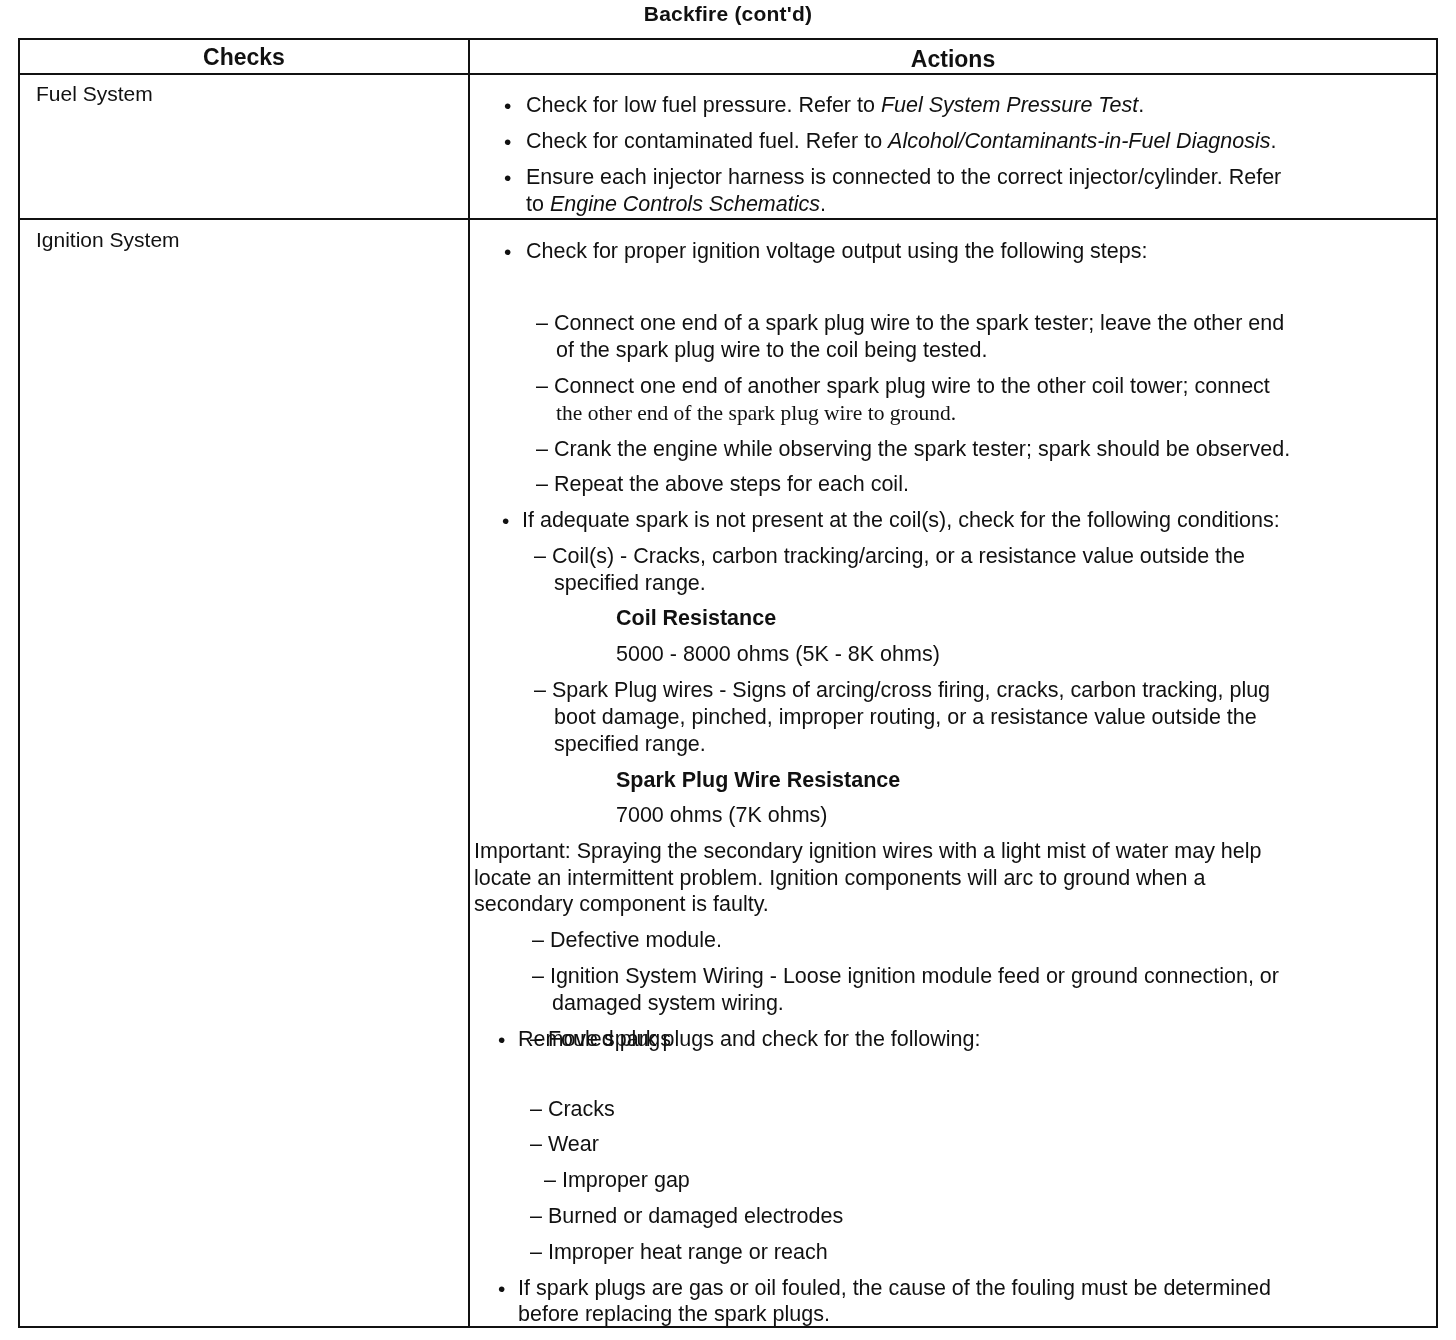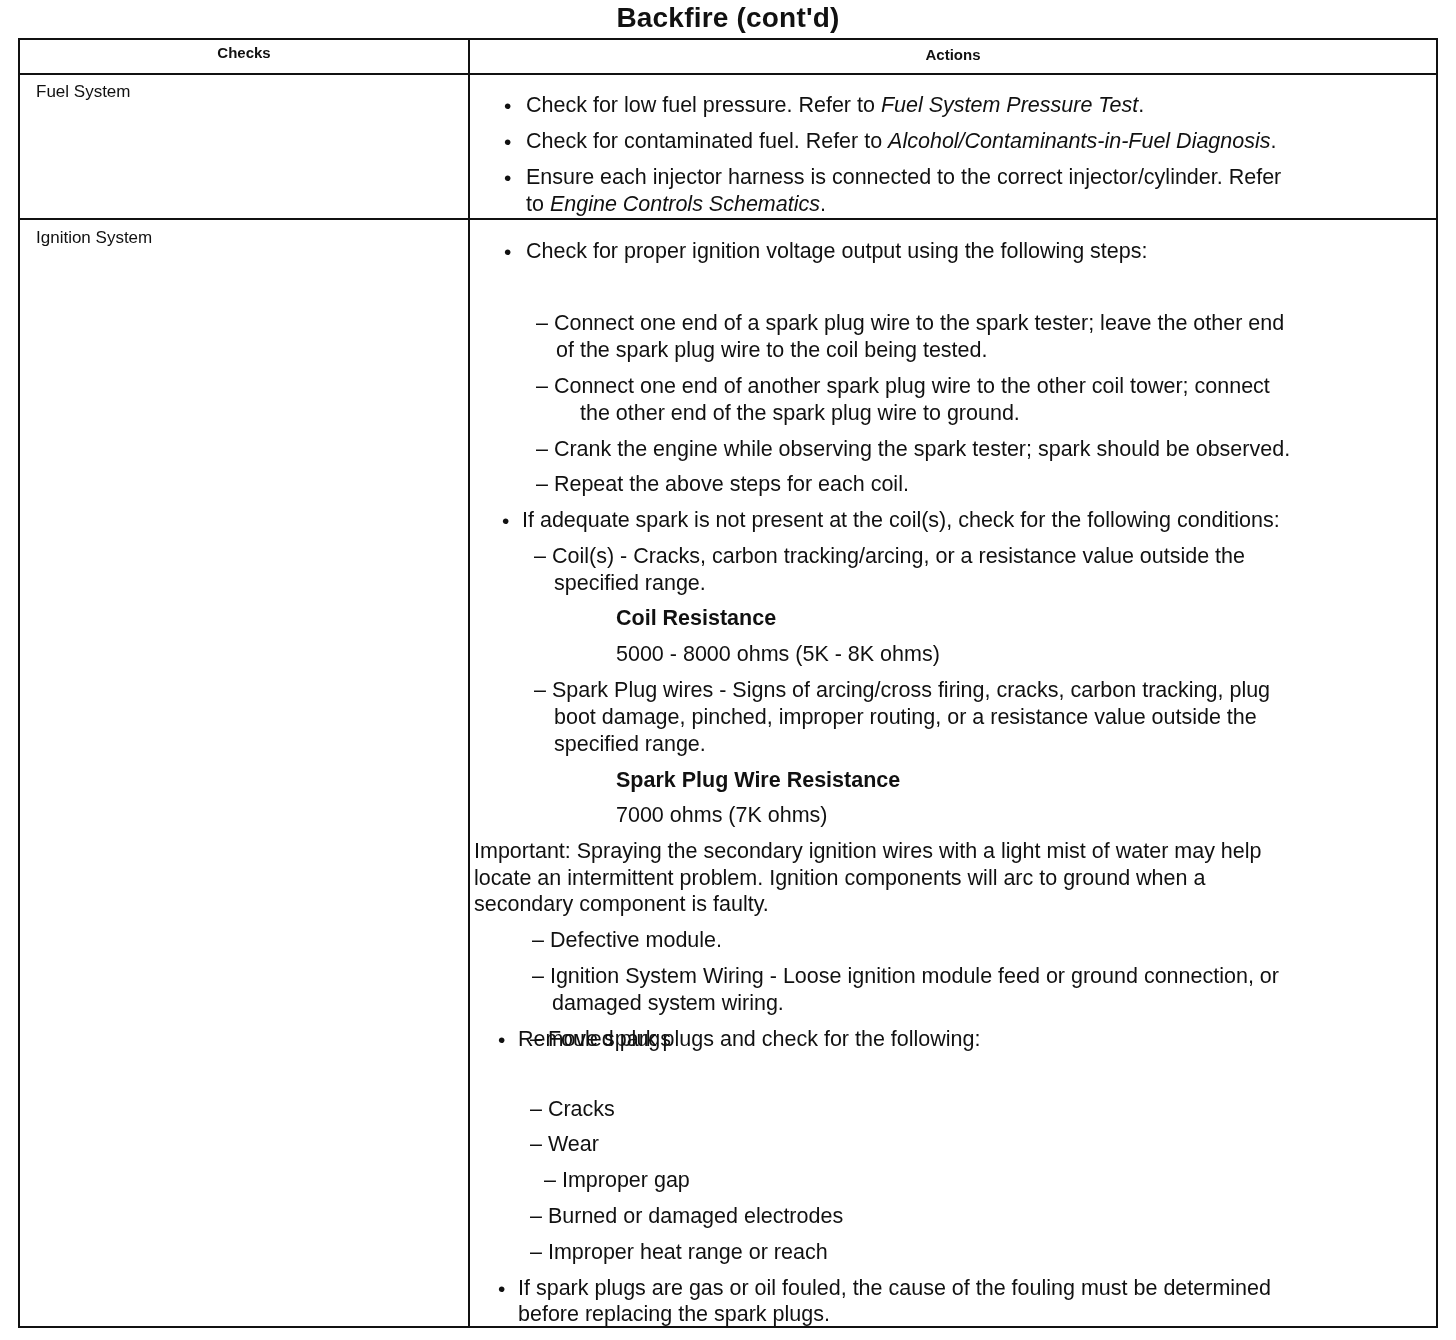--- a/index.html
+++ b/index.html
@@ -1,25 +1,25 @@
 <!DOCTYPE html>
 <html><head>
 <meta charset="utf-8">
 <style>
   html, body { margin:0; padding:0; background:#ffffff; }
   body { width:1456px; height:1340px; position:relative; overflow:hidden;
          font-family:"Liberation Sans", sans-serif; color:#111; }
   .title { position:absolute; top:2px; left:0; width:1456px; text-align:center;
-           font-size:28px; font-weight:bold; letter-spacing:0.2px; }
+           font-size:21px; font-weight:bold; letter-spacing:0.2px; }
   .tbl { position:absolute; left:18px; top:38px; width:1420px; height:1290px;
          border:2px solid #111; box-sizing:border-box; }
   .vline { position:absolute; left:448px; top:0; width:2px; height:100%; background:#111; }
   .hline { position:absolute; left:0; width:100%; height:2px; background:#111; }
-  .hdr { position:absolute; top:4px; font-size:15px; font-weight:bold; text-align:center; }
-  .check { position:absolute; left:16px; font-size:17px; }
+  .hdr { position:absolute; top:4px; font-size:23px; font-weight:bold; text-align:center; }
+  .check { position:absolute; left:16px; font-size:21px; }
   .line { position:absolute; font-size:21.5px; white-space:nowrap; line-height:26px; }
   .bullet { position:absolute; font-size:21px; }
   i { font-style:italic; }
   b { font-weight:normal; }
 </style>
 </head>
 <body>
 
 <div class="title">Backfire (cont'd)</div>
 
@@ -44,21 +44,21 @@
   <div class="line" style="left:506px;top:151px;"><span>to </span><i>Engine Controls Schematics</i><span>.</span></div>
 
   <div class="check" style="top:188px;">Ignition System</div>
 
   <span class="bullet" style="left:484px;top:200px;">•</span>
   <div class="line" style="left:506px;top:198px;">Check for proper ignition voltage output using the following steps:</div>
 
   <div class="line" style="left:516px;top:270px;">– Connect one end of a spark plug wire to the spark tester; leave the other end</div>
   <div class="line" style="left:536px;top:297px;">of the spark plug wire to the coil being tested.</div>
   <div class="line" style="left:516px;top:333px;">– Connect one end of another spark plug wire to the other coil tower; connect</div>
-  <div class="line" style="left:560px;top:360px;">the other end of the spark plug wire to ground.</div>
+  <div class="line" style="left:536px;top:360px;font-family:Liberation Serif, serif;">the other end of the spark plug wire to ground.</div>
   <div class="line" style="left:516px;top:396px;">– Crank the engine while observing the spark tester; spark should be observed.</div>
   <div class="line" style="left:516px;top:431px;">– Repeat the above steps for each coil.</div>
 
   <span class="bullet" style="left:482px;top:469px;">•</span>
   <div class="line" style="left:502px;top:467px;">If adequate spark is not present at the coil(s), check for the following conditions:</div>
 
   <div class="line" style="left:514px;top:503px;">– Coil(s) - Cracks, carbon tracking/arcing, or a resistance value outside the</div>
   <div class="line" style="left:534px;top:530px;">specified range.</div>
   <div class="line" style="left:596px;top:565px;font-weight:bold;">Coil Resistance</div>
   <div class="line" style="left:596px;top:601px;">5000 - 8000 ohms (5K - 8K ohms)</div>

